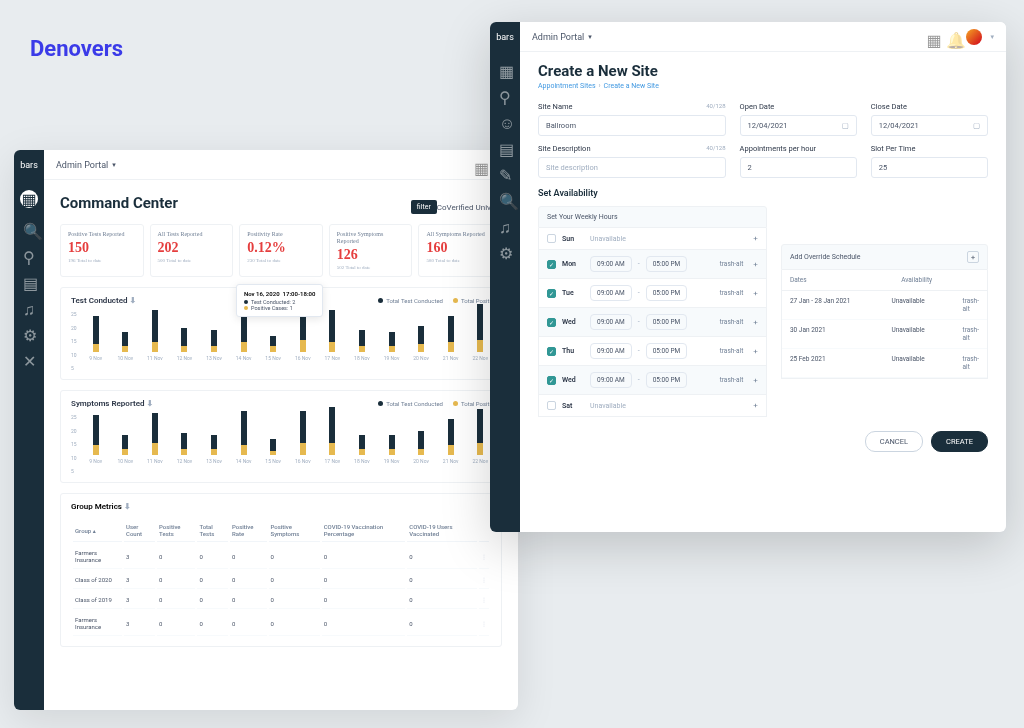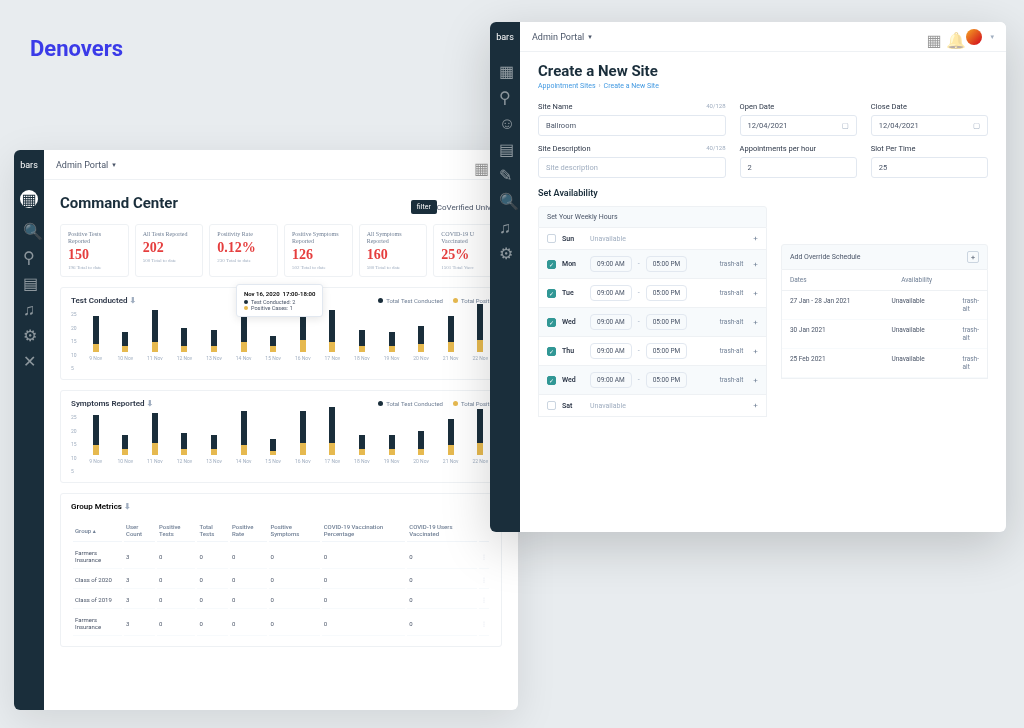--- a/index.html
+++ b/index.html
@@ -160,25 +160,20 @@
   </div>
           <div class="metric-card">
     <div class="metric-label">Positive Symptoms Reported</div>
     <div class="metric-value">126</div>
     <div class="metric-sub">502 Total to date</div>
   </div>
           <div class="metric-card">
     <div class="metric-label">All Symptoms Reported</div>
     <div class="metric-value">160</div>
     <div class="metric-sub">580 Total to date</div>
-  </div>
-          <div class="metric-card">
-    <div class="metric-label">COVID-19 U Vaccinated</div>
-    <div class="metric-value">25%</div>
-    <div class="metric-sub">1501 Total Vacc</div>
   </div>
         </div>
 
       <div class="chart-section">
         <div class="chart-tooltip">
           <div class="tooltip-title"><span>Nov 16, 2020</span>&nbsp;&nbsp;<span>17:00-18:00</span></div>
           <div id="tooltip-rows">
               <div class="tooltip-row"><div class="legend-dot" style="background:#1a2e3b;width:4px;height:4px;"></div>Test Conducted: 2</div>
               <div class="tooltip-row"><div class="legend-dot" style="background:#e6b94f;width:4px;height:4px;"></div>Positive Cases: 1</div>
             </div>
@@ -650,15 +645,19 @@
                 <div class="override-row">
     <div>25 Feb 2021</div>
     <div>Unavailable</div>
     <div class="action-txt">trash-alt</div>
   </div>
               </div>
           </div>
         </div>
       </div>
 
+      <div class="form-footer">
+        <div class="btn">CANCEL</div>
+        <div class="btn primary">CREATE</div>
+      </div>
     </div>
   </div>
 </div>
 
 </body></html>

